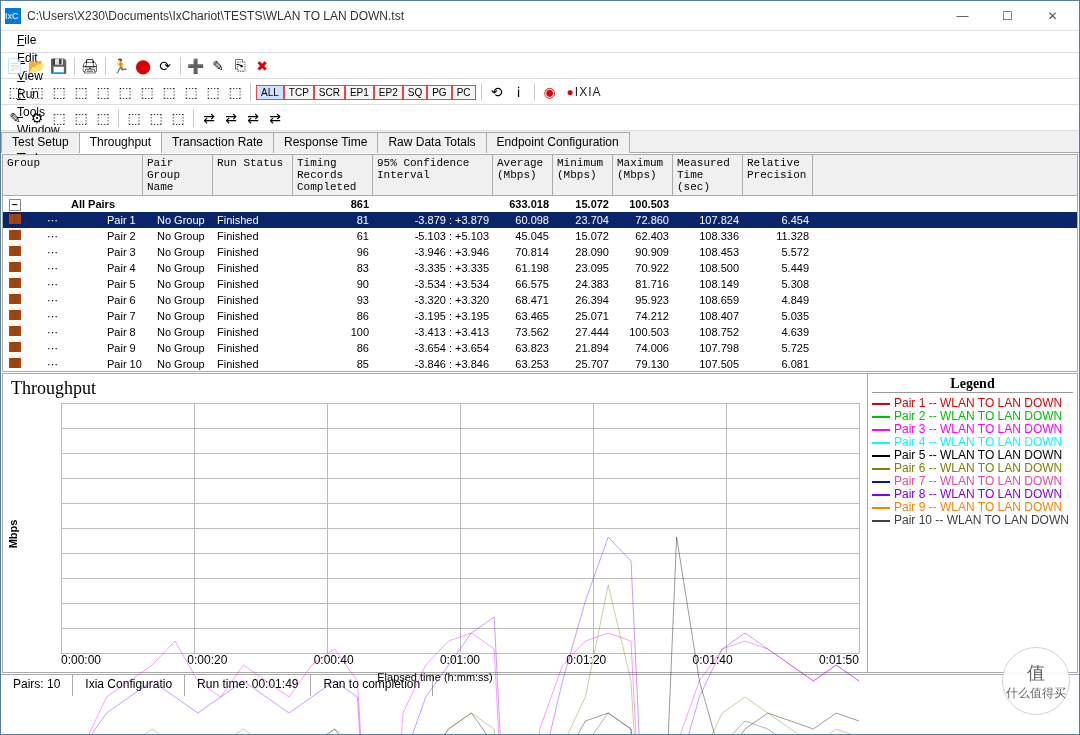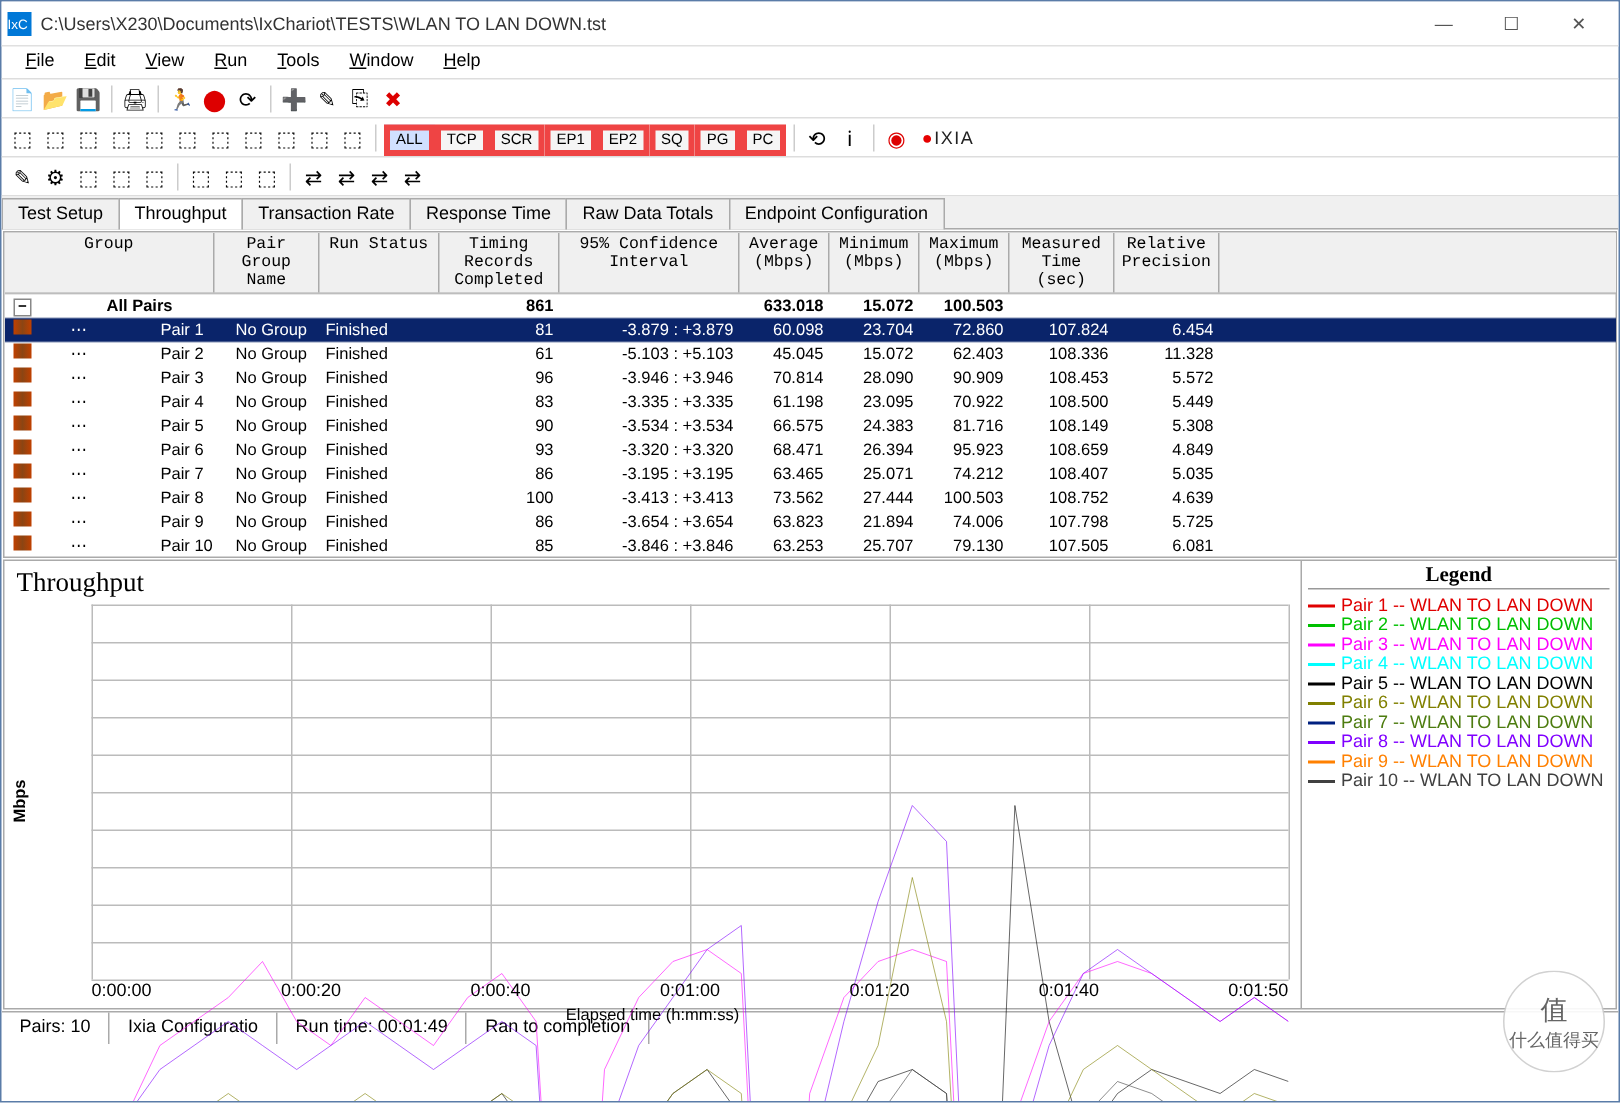--- a/index.html
+++ b/index.html
@@ -2,36 +2,36 @@
 <html><head>
 <meta charset="utf-8">
 <style>
 * { margin: 0; padding: 0; box-sizing: border-box; font-family: "Segoe UI", Tahoma, sans-serif; font-size: 12px; }
 body { background: #fff; width: 1080px; height: 735px; overflow: hidden; border: 1px solid #5a7ca8; }
 .title-bar { height: 30px; background: #fff; display: flex; align-items: center; padding: 0 4px; border-bottom: 1px solid #e0e0e0; }
 .app-icon { width: 16px; height: 16px; background: #0078d7; color: #fff; font-size: 9px; text-align: left; line-height: 16px; margin-right: 6px; }
 .title-text { flex: 1; color: #333; font-size: 12px; }
 .win-btns { display: flex; }
 .win-btn { width: 45px; height: 28px; text-align: center; line-height: 28px; color: #555; cursor: pointer; }
-.menu-bar { height: 22px; display: flex; padding: 0 6px; border-bottom: 1px solid #ddd; }
+.menu-bar { height: 22px; display: flex; padding: 0 6px; border-bottom: 1px solid #ddd; flex-direction: column; }
 .menu-item { padding: 2px 10px; cursor: pointer; }
 .menu-item u { text-decoration: underline; }
 .toolbar { height: 26px; display: flex; align-items: center; padding: 2px 4px; border-bottom: 1px solid #ddd; gap: 2px; }
 .tb-ico { width: 20px; height: 20px; display: inline-flex; align-items: center; justify-content: center; font-size: 14px; cursor: pointer; }
 .tb-sep { width: 1px; height: 18px; background: #ccc; margin: 0 3px; }
-.tb-txt { font-size: 10px; padding: 1px 4px; border: 4px solid #ef4444; background: #f5f5f5; cursor: pointer; }
+.tb-txt { font-size: 10px; padding: 1px 4px; border: 1px solid #ef4444; background: #f5f5f5; cursor: pointer; }
 .tb-txt.all { background: #d0e0ff; }
 .ixia-logo { margin-left: 5px; font-weight: normal; letter-spacing: 1px; color: #222; }
 .ixia-o { color: #e60000; }
 .tabs-bar { height: 22px; display: flex; border-bottom: 1px solid #aaa; background: #f0f0f0; }
 .tab { padding: 2px 10px; border: 1px solid #aaa; border-bottom: none; background: #f0f0f0; margin-right: -1px; cursor: pointer; position: relative; top: 1px; }
 .tab.active { background: #fff; }
 .grid-area { height: 218px; border: 1px solid #aaa; margin: 1px; overflow: auto; font-family: "Courier New", monospace; }
 .grid-header { display: flex; background: #f0f0f0; border-bottom: 1px solid #aaa; }
-.gh { border-right: 1px solid #aaa; padding: 2px 4px; text-align: center; font-family: "Courier New", monospace; font-size: 11px; }
+.gh { border-right: 1px solid #aaa; padding: 2px 4px; font-family: "Courier New", monospace; font-size: 11px; }
 .grid-row { display: flex; height: 16px; line-height: 16px; }
 .grid-row.allpairs { font-weight: bold; }
 .grid-row.sel { background: #0a246a; color: #fff; }
 .gc { padding: 0 4px; font-size: 11px; white-space: nowrap; text-align: right; }
 .rowico { width: 40px; text-align: left; padding-left: 6px; }
 .rowico2 { width: 60px; text-align: left; }
 .treeico { display:inline-block; width:12px;height:12px;border:1px solid #888;text-align:center;line-height:10px;font-size:10px;margin-right:4px; }
 .bookico { display:inline-block; width:12px;height:10px;background:linear-gradient(90deg,#c04000,#8b4513,#c04000); }
 .chart-area { display: flex; height: 300px; border: 1px solid #aaa; margin: 1px; }
 .chart-main { flex: 1; padding: 4px 8px; position: relative; }
@@ -381,21 +381,21 @@
         <div class="legend-item">
           <span class="legend-line" style="background:#000000"></span>
           <span style="color:#000000">Pair 5 -- WLAN TO LAN DOWN</span>
         </div>
         <div class="legend-item">
           <span class="legend-line" style="background:#808000"></span>
           <span style="color:#808000">Pair 6 -- WLAN TO LAN DOWN</span>
         </div>
         <div class="legend-item">
           <span class="legend-line" style="background:#002080"></span>
-          <span style="color:#4d7c0f">Pair 7 -- WLAN TO LAN DOWN</span>
+          <span style="color:#ec4899">Pair 7 -- WLAN TO LAN DOWN</span>
         </div>
         <div class="legend-item">
           <span class="legend-line" style="background:#8000ff"></span>
           <span style="color:#8000ff">Pair 8 -- WLAN TO LAN DOWN</span>
         </div>
         <div class="legend-item">
           <span class="legend-line" style="background:#ff8000"></span>
           <span style="color:#ff8000">Pair 9 -- WLAN TO LAN DOWN</span>
         </div>
         <div class="legend-item">

